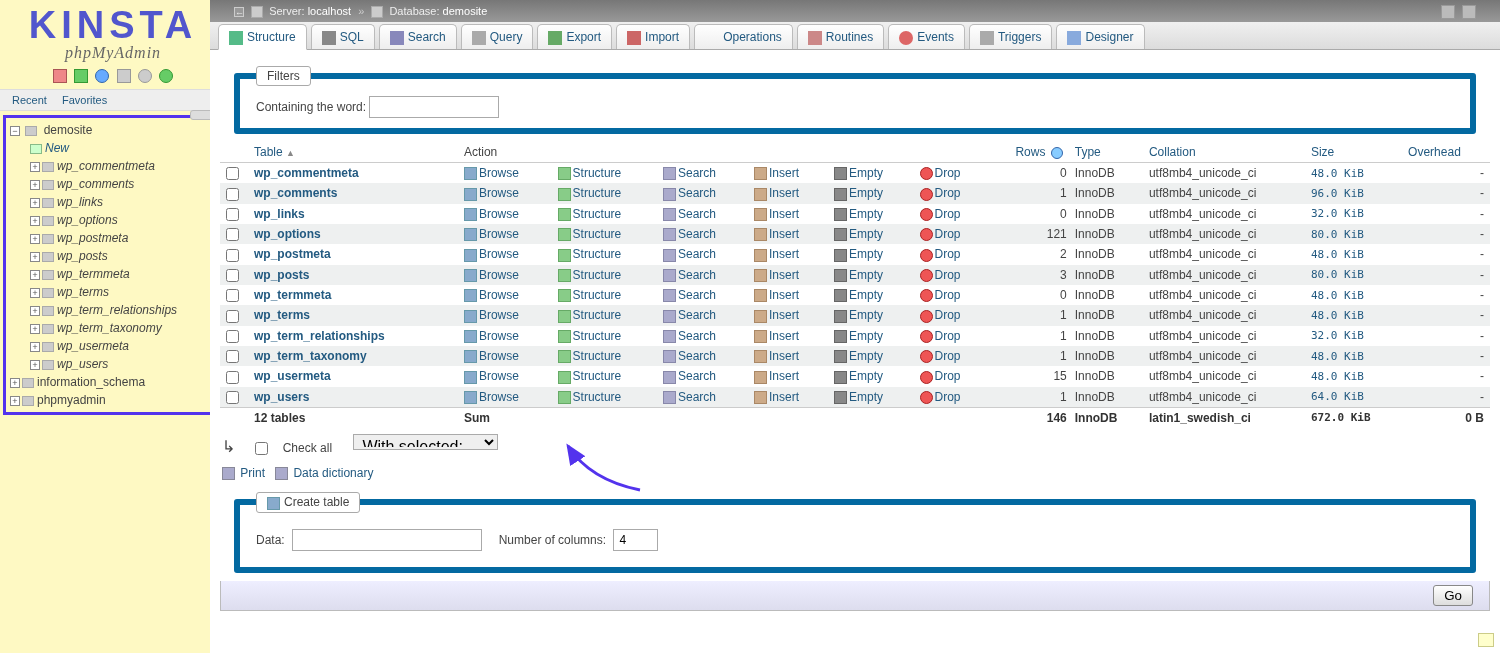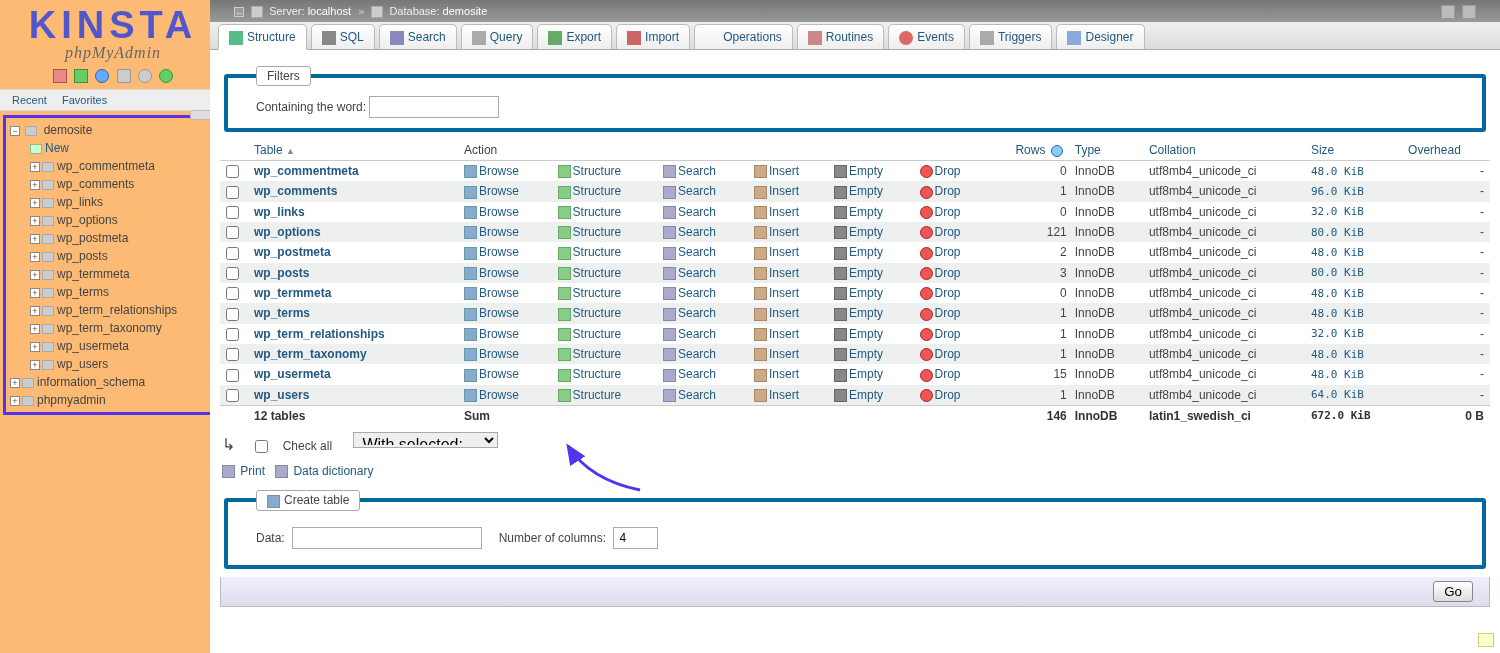--- a/index.html
+++ b/index.html
@@ -1,21 +1,21 @@
 <!DOCTYPE html>
 <html><head>
 <meta charset="utf-8">
 <style>
 * { box-sizing: border-box; margin: 0; padding: 0; }
 body { font-family: -apple-system, BlinkMacSystemFont, "Segoe UI", sans-serif; font-size: 12px; color: #444; background: #fff; width: 1500px; height: 653px; overflow: hidden; }
 a { text-decoration: none; cursor: pointer; }
 .link { color: #235a81; }
 
 
-#left { position: absolute; left: 0; top: 0; width: 227px; height: 653px; background: #fdba74; border-right: 1px solid #ccc; }
+#left { position: absolute; left: 0; top: 0; width: 227px; height: 653px; background: #fef9c3; border-right: 1px solid #ccc; }
 #right { position: absolute; left: 210px; top: 0; width: 1290px; height: 653px; background: #fff; }
 
 
 #logo { text-align: center; padding: 6px 10px 2px; }
 #logo .kinsta { font-family: Arial, sans-serif; font-size: 38px; font-weight: 900; letter-spacing: 5px; color: #5156cd; line-height: 1; text-transform: uppercase; }
 #logo .pma { font-family: Georgia, serif; font-style: italic; font-size: 16px; color: #666; letter-spacing: 1px; }
 #logo-icons { text-align: center; padding: 4px 0 6px; }
 #logo-icons span { display: inline-block; width: 14px; height: 14px; margin: 0 2px; vertical-align: middle; }
 .icon-home { background: #e88; border: 1px solid #a55; }
 .icon-exit { background: #6c6; border: 1px solid #393; }
@@ -28,21 +28,21 @@
 #nav-tabs span { display: inline-block; padding: 2px 6px; color: #235a81; }
 
 #tree-highlight { border: 3px solid #5333ed; margin: 4px 3px; padding: 3px 2px 3px 2px; }
 #tree { font-size: 12px; line-height: 18px; }
 #tree .tree-row { white-space: nowrap; padding: 0 2px; }
 #tree .plusminus { display: inline-block; width: 10px; height: 10px; border: 1px solid #888; background: #fff; text-align: center; font-size: 9px; line-height: 8px; margin-right: 2px; color: #555; vertical-align: middle; }
 #tree .nodeicon { display: inline-block; width: 12px; height: 10px; background: #ccc; border: 1px solid #aaa; margin-right: 3px; vertical-align: middle; }
 #tree .db { color: #444; }
 #tree .new-link { color: #235a81; }
 #tree .tbl-link { color: #444; }
-#tree .children { margin-left: 20px; }
+#tree .children { margin-left: 20px; font-style: italic; }
 .minihandle { position: absolute; right: 4px; top: 110px; width: 32px; height: 10px; background: #ddd; border: 1px solid #bbb; border-radius: 3px; }
 
 
 #breadcrumb { background: linear-gradient(#777, #999); color: #eee; height: 22px; line-height: 22px; padding: 0 24px; font-size: 11px; }
 #breadcrumb .bc-icon { display: inline-block; width: 12px; height: 12px; background: #ccc; border: 1px solid #aaa; vertical-align: middle; margin-right: 3px; }
 #breadcrumb .bc-link { color: #fff; }
 #breadcrumb .bc-sep { color: #ccc; margin: 0 4px; }
 #breadcrumb .right-icons { float: right; }
 #breadcrumb .right-icons span { display: inline-block; width: 14px; height: 14px; margin-left: 4px; vertical-align: middle; background: #bbb; border: 1px solid #999; }
 
@@ -56,21 +56,21 @@
 .ticon-query { background: #aaa; }
 .ticon-export { background: #6a6; }
 .ticon-import { background: #c66; }
 .ticon-routines { background: #c88; }
 .ticon-events { background: #d66; border-radius: 50%; }
 .ticon-triggers { background: #aaa; }
 .ticon-designer { background: #8ad; }
 
 #main { padding: 8px 10px; }
 
-fieldset { border: 4px solid #0369a1; border-radius: 3px; padding: 10px 28px; margin: 8px 4px; }
+fieldset { border: 6px solid #0369a1; border-radius: 3px; padding: 10px 16px; margin: 8px 14px; }
 legend { background: #fff; border: 1px solid #aaa; border-radius: 3px; padding: 2px 10px; font-size: 12px; }
 input[type=text] { border: 1px solid #aaa; padding: 3px 5px; font-size: 12px; height: 22px; }
 select { border: 1px solid #aaa; padding: 2px 4px; font-size: 16px; height: 16px; }
 
 
 table.data { width: 100%; border-collapse: collapse; font-size: 12px; }
 table.data th, table.data td { padding: 3px 6px; text-align: left; vertical-align: middle; }
 table.data thead th { background: #fff; border-bottom: 1px solid #ccc; font-weight: normal; white-space: nowrap; }
 table.data thead th.link { color: #235a81; cursor: pointer; }
 table.data tbody tr.odd { background: #fff; }

